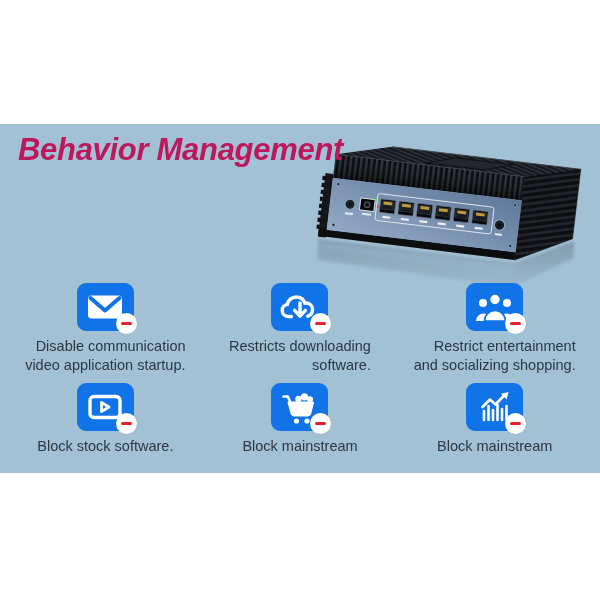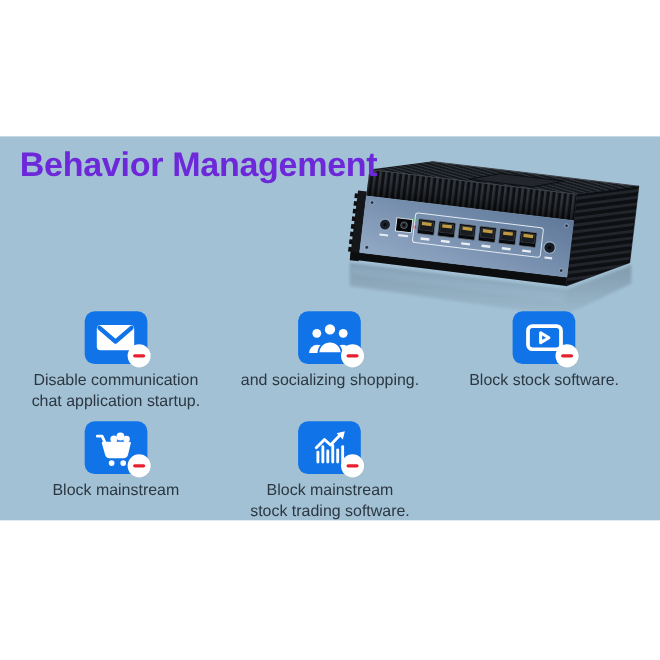--- a/index.html
+++ b/index.html
@@ -7,22 +7,22 @@
     width:600px;height:600px;position:relative;overflow:hidden;
     background:#ffffff;
     font-family:"Liberation Sans", sans-serif;
   }
   .band{
     position:absolute;left:0;top:124px;width:600px;height:349px;
     background:#a3c1d5;
   }
   .title{
     position:absolute;left:18px;top:132px;
-    font-size:31px;font-weight:700;color:#6d28d9;letter-spacing:-0.3px;
-    white-space:nowrap;z-index:3;
+    font-size:31px;font-weight:700;color:#be185d;letter-spacing:-0.3px;
+    white-space:nowrap;z-index:3;font-style:italic;
   }
   .device{
     position:absolute;left:306px;top:136px;width:292px;height:180px;z-index:2;
   }
   .grid{
     position:absolute;left:8px;top:283px;width:584px;z-index:4;
     display:grid;grid-template-columns:1fr 1fr 1fr;
   }
   .cell{
     height:100px;display:flex;flex-direction:column;align-items:center;
@@ -35,21 +35,21 @@
   .iconwrap svg{display:block;}
   .badge{
     position:absolute;right:-3px;bottom:-3px;width:21px;height:21px;
     background:#ffffff;border-radius:50%;
     display:flex;align-items:center;justify-content:center;
     box-shadow:0 0 0 0.5px rgba(0,0,0,0.05);
   }
   .minus{width:11px;height:3.2px;background:#e8202e;border-radius:2px;}
   .caption{
     margin-top:6px;font-size:14.5px;line-height:18.5px;color:#2b3741;
-    text-align:center;font-weight:500;
+    text-align:right;font-weight:500;
   }
   .cl{display:block;}
 </style>
 </head>
 <body>
 
 <div class="band"></div>
 
 <div class="title">Behavior Management</div>
 
@@ -180,40 +180,57 @@
       <svg width="56" height="48" viewBox="0 0 56 48">
         <rect x="11" y="12.5" width="34" height="23" rx="3.5" fill="#ffffff"></rect>
         <path d="M13.5 15 L28 27.5 L42.5 15" fill="none" stroke="#1173e8" stroke-width="4" stroke-linecap="round" stroke-linejoin="round"></path>
       </svg>
       <span class="badge">
           <span class="minus"></span>
         </span>
     </div>
     <div class="caption">
       <span class="cl">Disable communication</span>
-      <span class="cl">chat application startup.</span>
-    </div>
-  </div>
-
+      <span class="cl">video application startup.</span>
+    </div>
+  </div>
+
+  <div class="cell">
+    <div class="iconwrap">
+      <svg width="56" height="48" viewBox="0 0 56 48">
+        <path d="M19.5 33.5 H16.8 C13 33.5 10.2 30.8 10.2 27.4 C10.2 24.3 12.4 21.9 15.4 21.4 C15.9 17.2 19.7 14 24.2 14 C28.2 14 31.6 16.5 32.9 20.1 C33.3 20 33.7 20 34.1 20 C37.7 20 40.6 22.9 40.6 26.5 C40.6 29.6 38.6 32.2 35.8 33.2" fill="none" stroke="#ffffff" stroke-width="3.4" stroke-linecap="round"></path>
+        <path d="M28 20 V32.8" stroke="#ffffff" stroke-width="3.4" stroke-linecap="round"></path>
+        <path d="M22.6 27.4 L28 33 L33.4 27.4" fill="none" stroke="#ffffff" stroke-width="3.4" stroke-linecap="round" stroke-linejoin="round"></path>
+      </svg>
+      <span class="badge">
+          <span class="minus"></span>
+        </span>
+    </div>
+    <div class="caption">
+      <span class="cl">Restricts downloading</span>
+      <span class="cl">software.</span>
+    </div>
+  </div>
 
   <div class="cell">
     <div class="iconwrap">
       <svg width="56" height="48" viewBox="0 0 56 48">
         <circle cx="16" cy="20" r="4" fill="#ffffff"></circle>
         <circle cx="40" cy="20" r="4" fill="#ffffff"></circle>
         <path d="M9 38 a7.5 7.5 0 0 1 15 0 z" fill="#ffffff"></path>
         <path d="M32 38 a7.5 7.5 0 0 1 15 0 z" fill="#ffffff"></path>
         <circle cx="28" cy="16.5" r="5.5" fill="#ffffff" stroke="#1173e8" stroke-width="1.6"></circle>
         <path d="M17.5 38 a10.5 10.5 0 0 1 21 0 z" fill="#ffffff" stroke="#1173e8" stroke-width="1.6"></path>
       </svg>
       <span class="badge">
           <span class="minus"></span>
         </span>
     </div>
     <div class="caption">
+      <span class="cl">Restrict entertainment</span>
       <span class="cl">and socializing shopping.</span>
     </div>
   </div>
 
   <div class="cell">
     <div class="iconwrap">
       <svg width="56" height="48" viewBox="0 0 56 48">
         <rect x="13" y="13.5" width="30" height="21" rx="4" fill="none" stroke="#ffffff" stroke-width="3.4"></rect>
         <path d="M24.5 19.5 L32 24 L24.5 28.5 Z" fill="none" stroke="#ffffff" stroke-width="2.8" stroke-linejoin="round"></path>
       </svg>
@@ -258,17 +275,16 @@
         <path d="M39.5 37 V23" stroke="#ffffff" stroke-width="2.6" stroke-linecap="round"></path>
         <path d="M15.5 24 L23 16.5 L28.5 21.5 L38 11.5" fill="none" stroke="#ffffff" stroke-width="2.6" stroke-linecap="round" stroke-linejoin="round"></path>
         <polygon points="41.5,9 34,10.8 39.7,16.5" fill="#ffffff"></polygon>
       </svg>
       <span class="badge">
           <span class="minus"></span>
         </span>
     </div>
     <div class="caption">
       <span class="cl">Block mainstream</span>
-      <span class="cl">stock trading software.</span>
     </div>
   </div>
 
 </div>
 
 </body></html>

